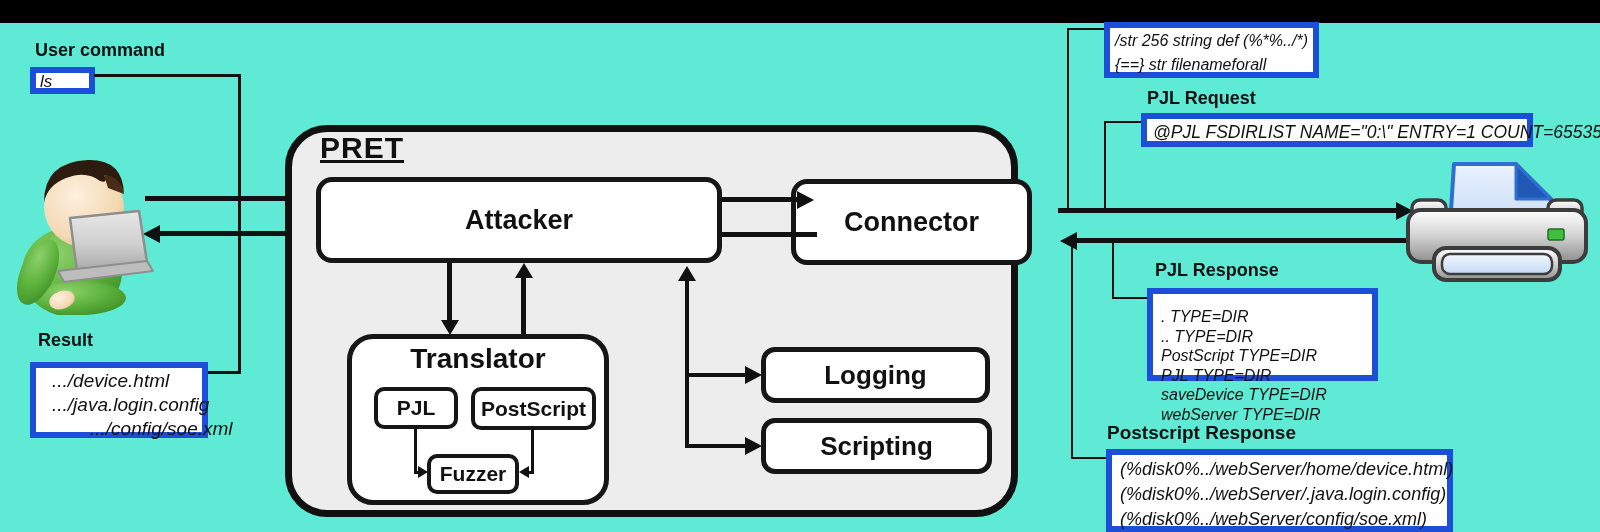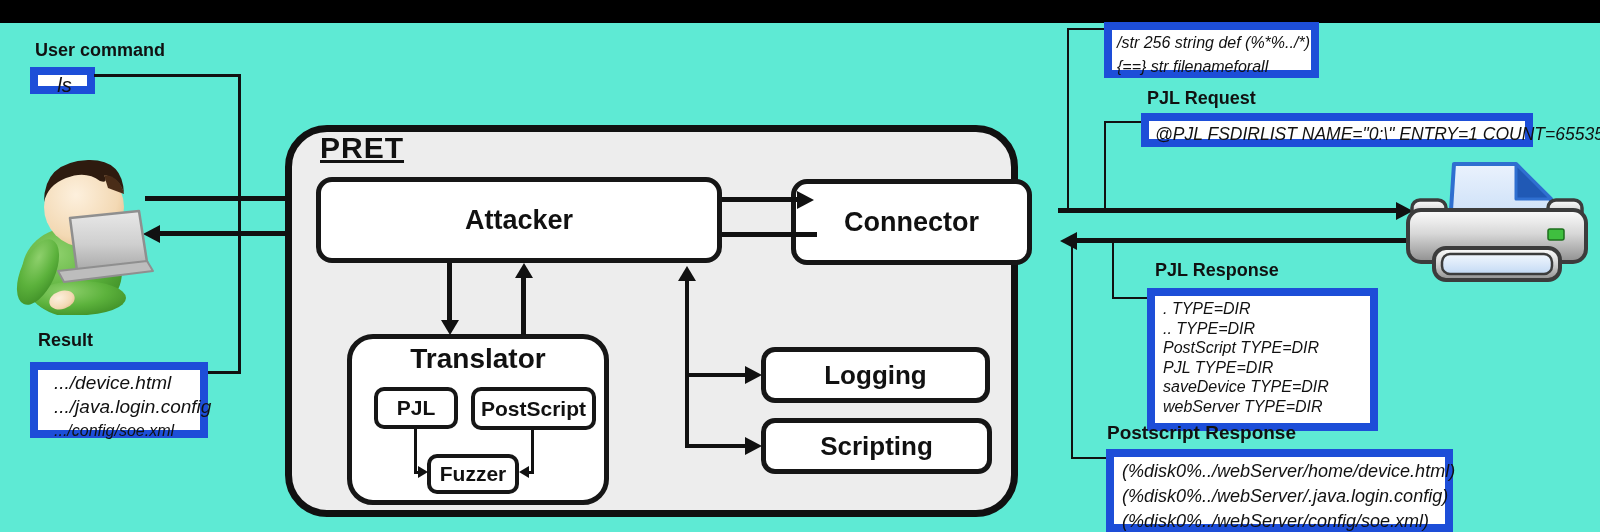--- a/index.html
+++ b/index.html
@@ -13,57 +13,57 @@
   .ln{position:absolute;background:#111;}
   
   .ah{position:absolute;width:0;height:0;}
   .ah.r{border-top:9px solid transparent;border-bottom:9px solid transparent;border-left:17px solid #111;}
   .ah.l{border-top:9px solid transparent;border-bottom:9px solid transparent;border-right:17px solid #111;}
   .ah.u{border-left:9px solid transparent;border-right:9px solid transparent;border-bottom:15px solid #111;}
   .ah.d{border-left:9px solid transparent;border-right:9px solid transparent;border-top:15px solid #111;}
   .ah.r.sm{border-top-width:6px;border-bottom-width:6px;border-left-width:10px;}
   .ah.l.sm{border-top-width:6px;border-bottom-width:6px;border-right-width:10px;}
   
-  .textbox{position:absolute;background:#fff;border:8px solid #1d4ed8;box-sizing:border-box;}
+  .textbox{position:absolute;background:#fff;border:6px solid #1d4ed8;box-sizing:border-box;}
   .node{position:absolute;background:#fff;border:5px solid #161616;box-sizing:border-box;
         display:flex;align-items:center;justify-content:center;font-weight:bold;}
   .pret{position:absolute;left:285px;top:125px;width:733px;height:392px;background:#ededed;
         border:7px solid #111;border-radius:42px;box-sizing:border-box;}
   .lbl{position:absolute;font-weight:bold;white-space:nowrap;}
   .it{font-style:italic;white-space:nowrap;}
   .tline{white-space:nowrap;font-style:italic;}
 </style>
 </head>
 <body>
 
 <div id="canvas">
 
   <div class="abs topbar"></div>
 
   <div class="lbl" style="left:35px;top:40px;font-size:18px;">User command</div>
 
   <div class="textbox" style="left:30px;top:67px;width:65px;height:27px;">
-    <div class="it" style="font-size:20px;margin:-1px 0 0 4px;text-align:center;">ls</div>
+    <div class="it" style="font-size:17px;margin:-1px 0 0 4px;">ls</div>
   </div>
 
   <div class="ln" style="left:94px;top:74px;width:147px;height:3px;"></div>
   <div class="ln" style="left:238px;top:74px;width:3px;height:300px;"></div>
   <div class="ln" style="left:208px;top:371px;width:33px;height:3px;"></div>
 
   <div class="ln" style="left:145px;top:196px;width:155px;height:5px;"></div>
   <div class="ah r" style="left:300px;top:190px;"></div>
 
   <div class="ln" style="left:158px;top:231px;width:159px;height:5px;"></div>
   <div class="ah l" style="left:143px;top:225px;"></div>
 
   <div class="lbl" style="left:38px;top:330px;font-size:18px;">Result</div>
   <div class="textbox" style="left:30px;top:362px;width:178px;height:76px;padding:1px 16px;">
     <div class="tline" style="font-size:19px;line-height:24px;">.../device.html</div>
     <div class="tline" style="font-size:19px;line-height:24px;">.../java.login.config</div>
-    <div class="tline" style="font-size:16px;line-height:24px;">.../config/soe.xml</div>
+    <div class="tline" style="font-size:19px;line-height:24px;margin-left:38px;">.../config/soe.xml</div>
   </div>
 
   <svg class="abs" style="left:8px;top:150px;" width="150" height="165" viewBox="0 0 150 165">
     <defs>
       <radialGradient id="skin" cx="40%" cy="35%" r="75%">
         <stop offset="0%" stop-color="#fdf0dd"></stop>
           <stop offset="70%" stop-color="#f3d9b4"></stop>
           <stop offset="100%" stop-color="#e3bd8d"></stop>
       </radialGradient>
       <radialGradient id="grn" cx="35%" cy="30%" r="80%">
@@ -157,21 +157,21 @@
   <div class="ln" style="left:1067px;top:28px;width:2px;height:182px;"></div>
 
   <div class="lbl" style="left:1147px;top:88px;font-size:18px;">PJL Request</div>
   <div class="textbox" style="left:1141px;top:113px;width:392px;height:34px;padding:3px 6px;">
     <div class="tline" style="font-size:17.5px;">@PJL FSDIRLIST NAME="0:\" ENTRY=1 COUNT=65535</div>
   </div>
   <div class="ln" style="left:1105px;top:121px;width:36px;height:2px;"></div>
   <div class="ln" style="left:1104px;top:121px;width:2px;height:89px;"></div>
 
   <div class="lbl" style="left:1155px;top:260px;font-size:18px;">PJL Response</div>
-  <div class="textbox" style="left:1147px;top:288px;width:231px;height:143px;padding:3px 8px;">
+  <div class="textbox" style="left:1147px;top:288px;width:231px;height:93px;padding:13px 8px;">
     <div class="tline" style="font-size:16px;line-height:19.5px;">. TYPE=DIR</div>
     <div class="tline" style="font-size:16px;line-height:19.5px;">.. TYPE=DIR</div>
     <div class="tline" style="font-size:16px;line-height:19.5px;">PostScript TYPE=DIR</div>
     <div class="tline" style="font-size:16px;line-height:19.5px;">PJL TYPE=DIR</div>
     <div class="tline" style="font-size:16px;line-height:19.5px;">saveDevice TYPE=DIR</div>
     <div class="tline" style="font-size:16px;line-height:19.5px;">webServer TYPE=DIR</div>
   </div>
   <div class="ln" style="left:1112px;top:243px;width:2px;height:56px;"></div>
   <div class="ln" style="left:1112px;top:297px;width:35px;height:2px;"></div>
 

